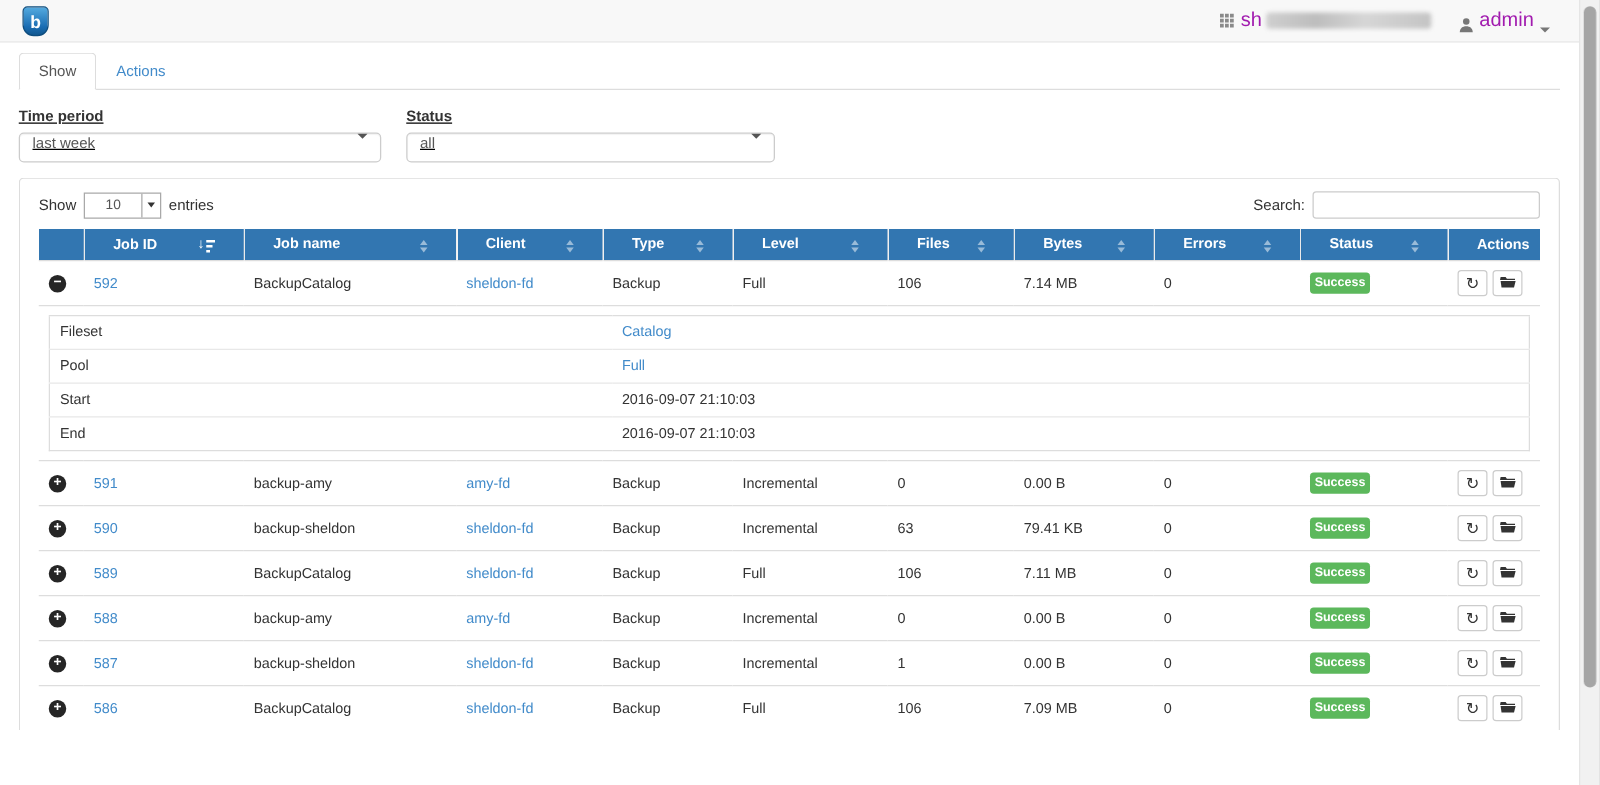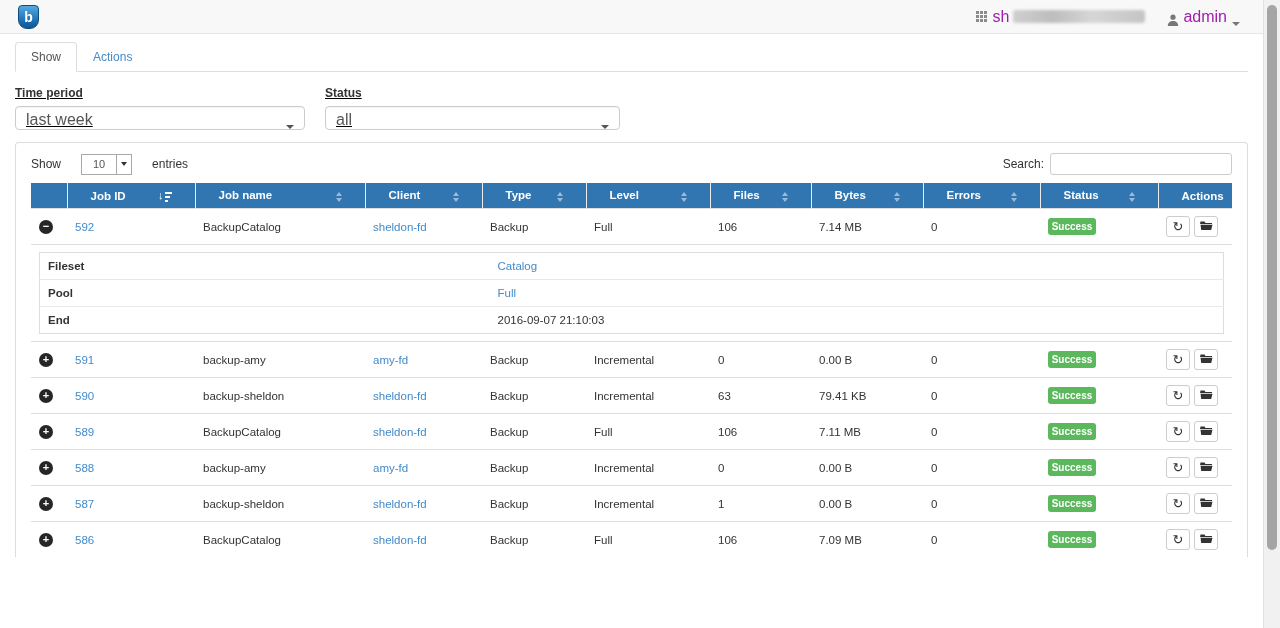--- a/index.html
+++ b/index.html
@@ -32,35 +32,35 @@
   .tabs { display:flex; border-bottom:1px solid #ddd; margin-top:8px; }
   .tab { padding:7px 15px; font-size:12px; margin-bottom:-1px; cursor:pointer; }
   .tab.active { background:#fff; border:1px solid #ddd; border-bottom:1px solid #fff;
             border-radius:4px 4px 0 0; color:#555; }
   .tab.link { color:#428bca; border:1px solid transparent; }
 
   .filters { display:flex; margin-top:14px;text-decoration:underline; }
   .filter-group { width:290px; margin-right:20px; }
   .filter-group.status { width:295px; }
   .filter-label { font-weight:bold; font-size:12px; color:#333; margin-bottom:6px; }
-  .selectbox { border:1px solid #ccc; border-radius:4px; height:24px; display:flex; align-items:flex-end;
-            justify-content:space-between; padding:0 10px; font-size:16px; color:#555; background:#fff;
+  .selectbox { border:1px solid #ccc; border-radius:4px; height:24px; display:flex; align-items:flex-start;
+            justify-content:space-between; padding:0 10px; font-size:12px; color:#555; background:#fff;
             box-shadow:inset 0 1px 1px rgba(0,0,0,.05); cursor:pointer; }
   .caret-sm { width:0; height:0; border-left:4px solid transparent; border-right:4px solid transparent;
             border-top:4px solid #555; }
 
   
   .panel { margin-top:12px; border:1px solid #ddd; border-bottom:none; border-radius:4px 4px 0 0; }
   .panel-heading { background:#f7f7f7; border-bottom:1px solid #ddd; padding:7px 15px;
             font-size:12.5px; color:#333; border-radius:4px 4px 0 0; }
   .panel-body { padding:10px 15px 0 15px; }
 
   .controls { display:flex; align-items:center; font-size:12px; color:#333; margin-bottom:8px; }
-  .entries-select { width:51px; height:21px; border:1px solid #a9a9a9; background:#fff; display:flex;
-            align-items:stretch; font-size:11px; color:#555; margin:0 20px; cursor:pointer; }
+  .entries-select { width:62px; height:21px; border:1px solid #a9a9a9; background:#fff; display:flex;
+            align-items:stretch; font-size:11px; color:#555; margin:0 6px; cursor:pointer; }
   .entries-select .val { flex:1; display:flex; align-items:center; justify-content:center; }
   .entries-select .car { width:15px; border-left:1px solid #a9a9a9; display:flex; align-items:center; justify-content:center; }
   .caret-xs { width:0; height:0; border-left:3px solid transparent; border-right:3px solid transparent;
             border-top:4px solid #333; }
   .search-wrap { margin-left:auto; display:flex; align-items:center; }
   .search-wrap label { margin-right:6px; color:#333; }
   .search-wrap input { width:182px; height:22px; border:1px solid #ccc; border-radius:3px; padding:0 6px;
             font-size:12px; outline:none; }
 
   
@@ -88,21 +88,21 @@
             border-radius:3px; display:inline-block; min-width:48px; text-align:center; }
   .action-btn { display:inline-flex; align-items:center; justify-content:center; width:24px; height:21px;
             border:1px solid #ccc; border-radius:3px; background:#fff; margin-right:4px; font-size:13px;
             line-height:1; color:#333; cursor:pointer; vertical-align:middle; }
 
   
   tr.child-row > td { padding:4px 0 15px 0; border-top:1px solid #ddd; }
   table.detail { width:100%; border-collapse:collapse; border:1px solid #ddd; font-size:11.5px; color:#333; }
   table.detail td { padding:6.5px 10px; border-bottom:1px solid #e8e8e8; }
   table.detail tr:last-child td { border-bottom:none; }
-  table.detail td.lbl { width:450px; font-weight:bold; }
+  table.detail td.lbl { width:450px; font-weight:normal; }
 
   
   .scrollbar { position:fixed; right:0; top:0; width:17px; height:628px; background:#f1f1f1;
             border-left:1px solid #e2e2e2; }
   .scrollbar .thumb { position:absolute; left:3px; top:5px; width:10px; height:545px;
             background:#a5a5a5; border-radius:6px; }
 </style>
 </head>
 <body>
 
@@ -270,20 +270,24 @@
                   <tbody>
                     <tr>
                       <td class="lbl">Fileset</td>
                       <td><a href="#">Catalog</a></td>
                     </tr>
                     <tr>
                       <td class="lbl">Pool</td>
                       <td><a href="#">Full</a></td>
                     </tr>
                     <tr>
+                      <td class="lbl">Start</td>
+                      <td><span>2016-09-07 21:10:03</span></td>
+                    </tr>
+                    <tr>
                       <td class="lbl">End</td>
                       <td><span>2016-09-07 21:10:03</span></td>
                     </tr>
                   </tbody>
                 </table>
               </td>
             </tr>
             <tr class="job-row">
               <td>
                 <span class="expand-btn">+</span>

